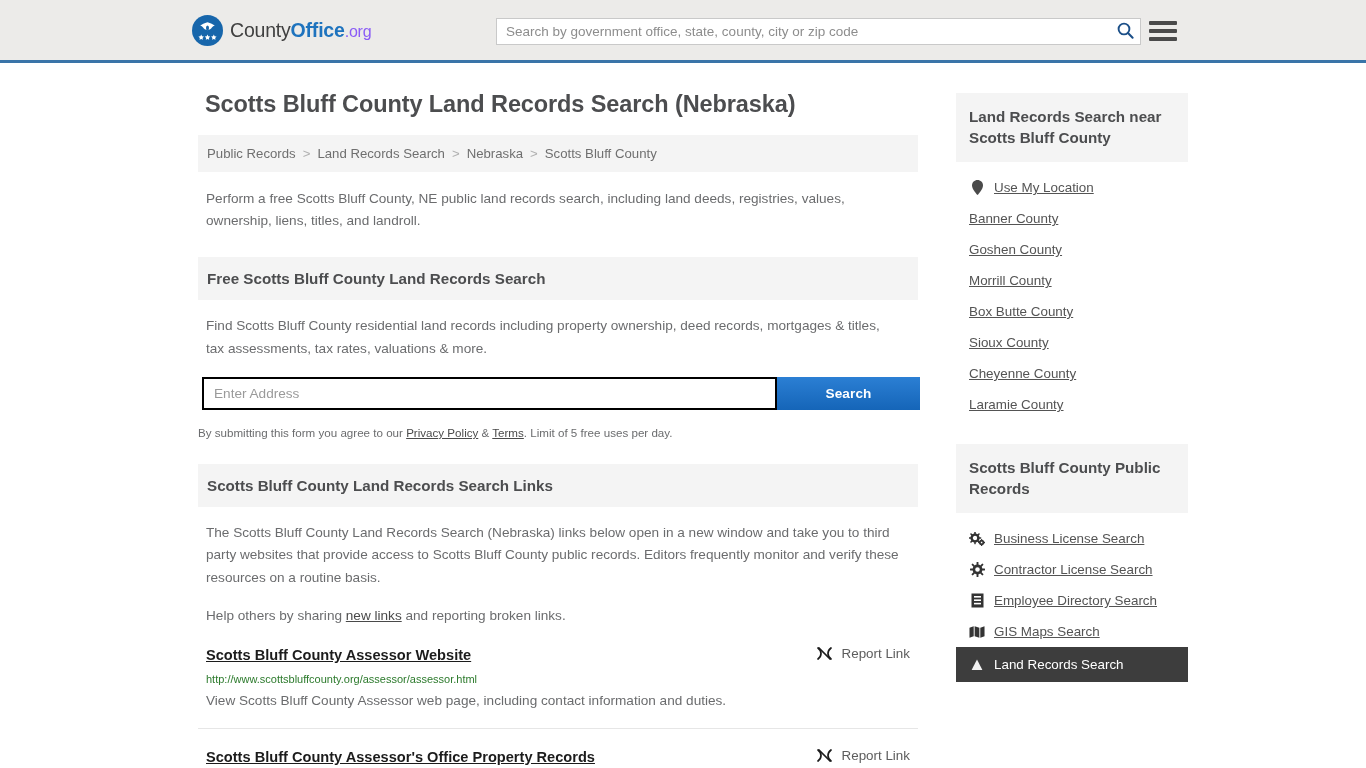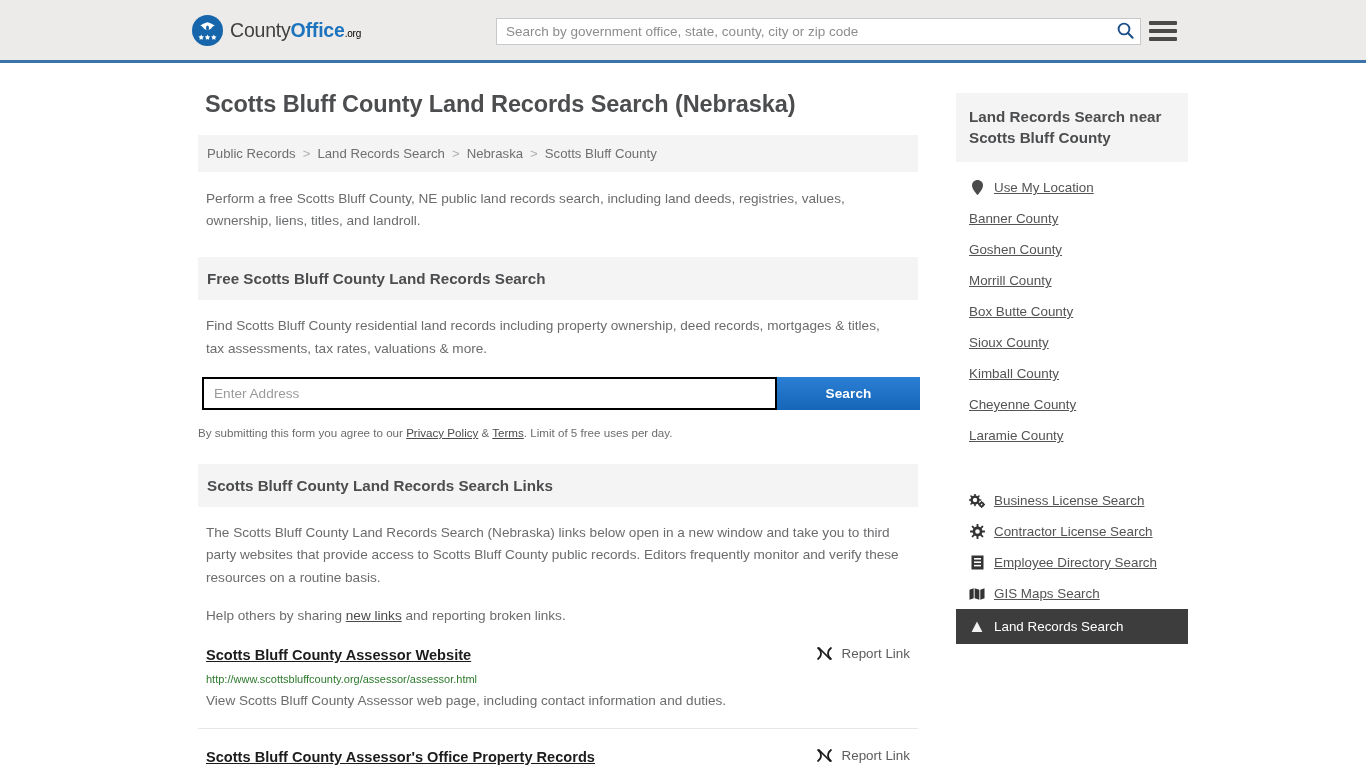--- a/index.html
+++ b/index.html
@@ -37,21 +37,21 @@
   }
   .brand-text {
     font-size: 19.5px;
     letter-spacing: -0.2px;
     white-space: nowrap;
     color: #2b2b2b;
     font-weight: 400;
   }
   .brand-text .b-office { color: #1e73be; font-weight: 700; }
   .brand-text .b-county { color: #404040; font-weight: 400; }
-  .brand-text .b-org { color: #000000; font-size: 10px; }
+  .brand-text .b-org { color: #8b5cf6; font-size: 16px; }
 
   .search-wrap {
     position: absolute;
     left: 496px;
     top: 18px;
     width: 645px;
     height: 27px;
     background: #ffffff;
     border: 1px solid #c9c9c9;
     display: flex;
@@ -436,32 +436,30 @@
       <div class="panel-item">
         <a href="#">Morrill County</a>
       </div>
       <div class="panel-item">
         <a href="#">Box Butte County</a>
       </div>
       <div class="panel-item">
         <a href="#">Sioux County</a>
       </div>
       <div class="panel-item">
-        <a href="#">Kimball County</a>
-      </div>
-      <div class="panel-item">
         <a href="#">Cheyenne County</a>
       </div>
       <div class="panel-item">
         <a href="#">Laramie County</a>
       </div>
     </div>
 
     <div class="panel-gap"></div>
 
+    <div class="panel-head">Scotts Bluff County Public Records</div>
     <div class="panel-list">
 
       <div class="panel-item">
         <span class="ico">
           <svg width="16" height="14" viewBox="0 0 16 14">
             <circle cx="6" cy="6" r="3.4" fill="none" stroke="#333" stroke-width="2.4"></circle>
             <path d="M6 0.4 v2 M6 9.6 v2 M0.4 6 h2 M9.6 6 h2 M2 2 l1.4 1.4 M8.6 8.6 l1.4 1.4 M10 2 l-1.4 1.4 M3.4 8.6 L2 10" stroke="#333" stroke-width="1.6" stroke-linecap="round"></path>
             <circle cx="12.6" cy="10.5" r="1.8" fill="none" stroke="#333" stroke-width="1.7"></circle>
             <path d="M12.6 7.6 v1.2 M12.6 12.2 v1.2 M9.7 10.5 h1.2 M14.3 10.5 h1.2" stroke="#333" stroke-width="1.3" stroke-linecap="round"></path>
           </svg>

